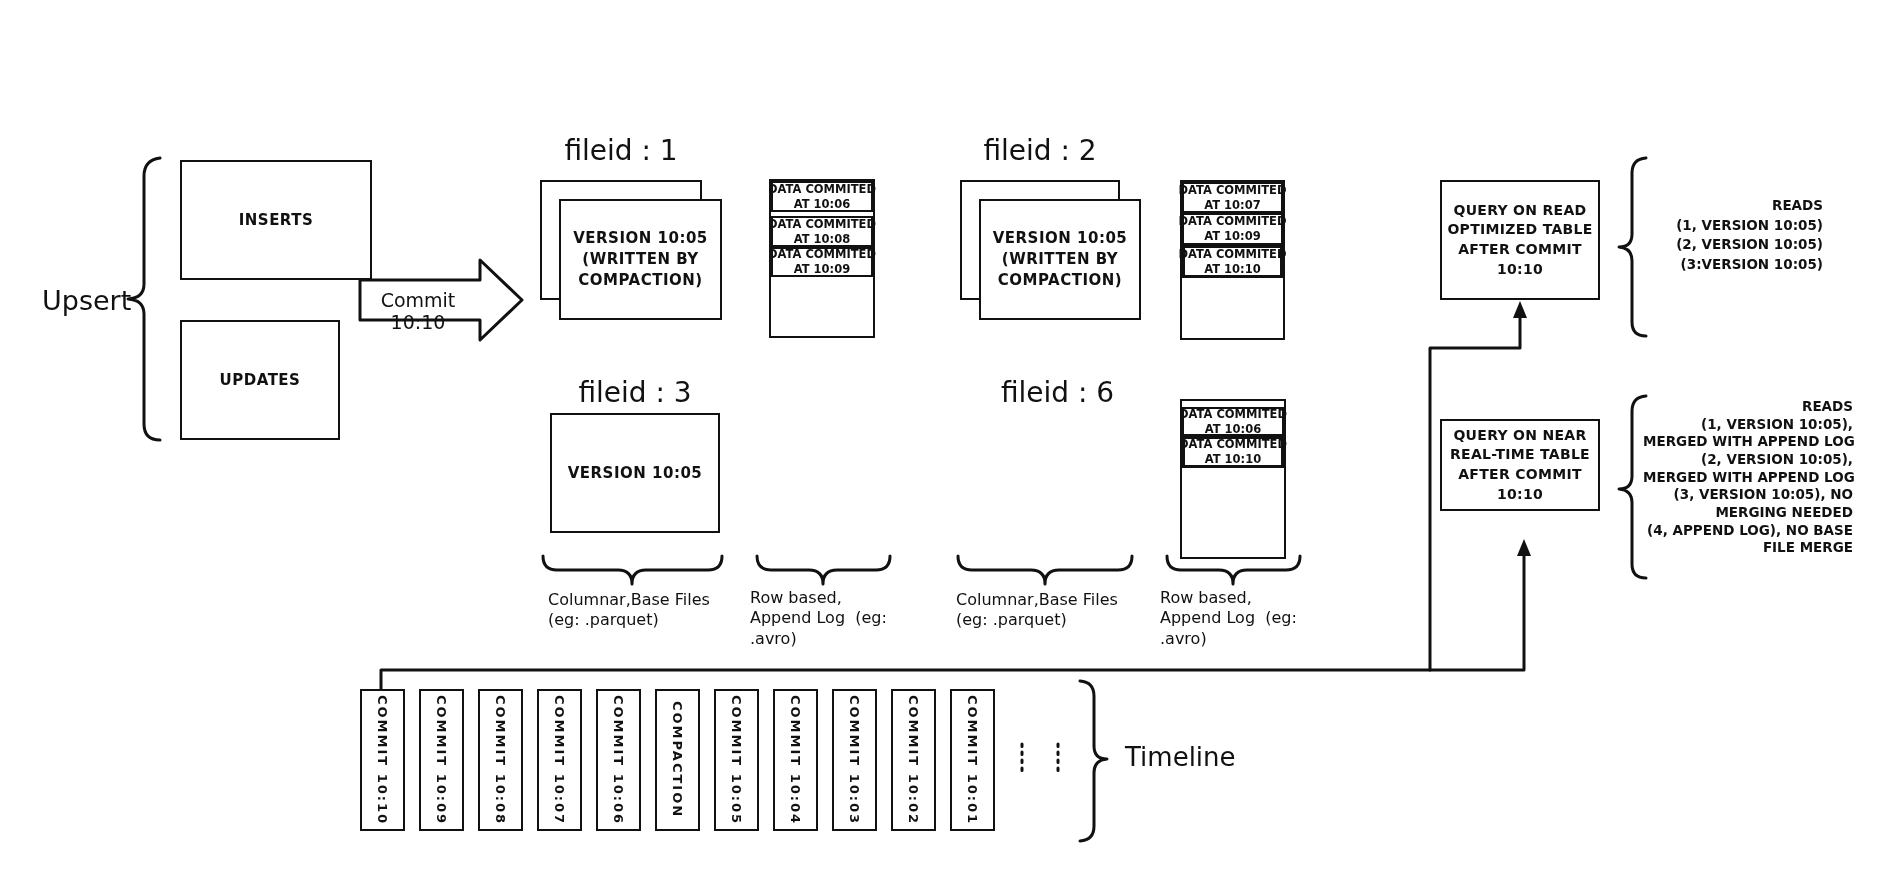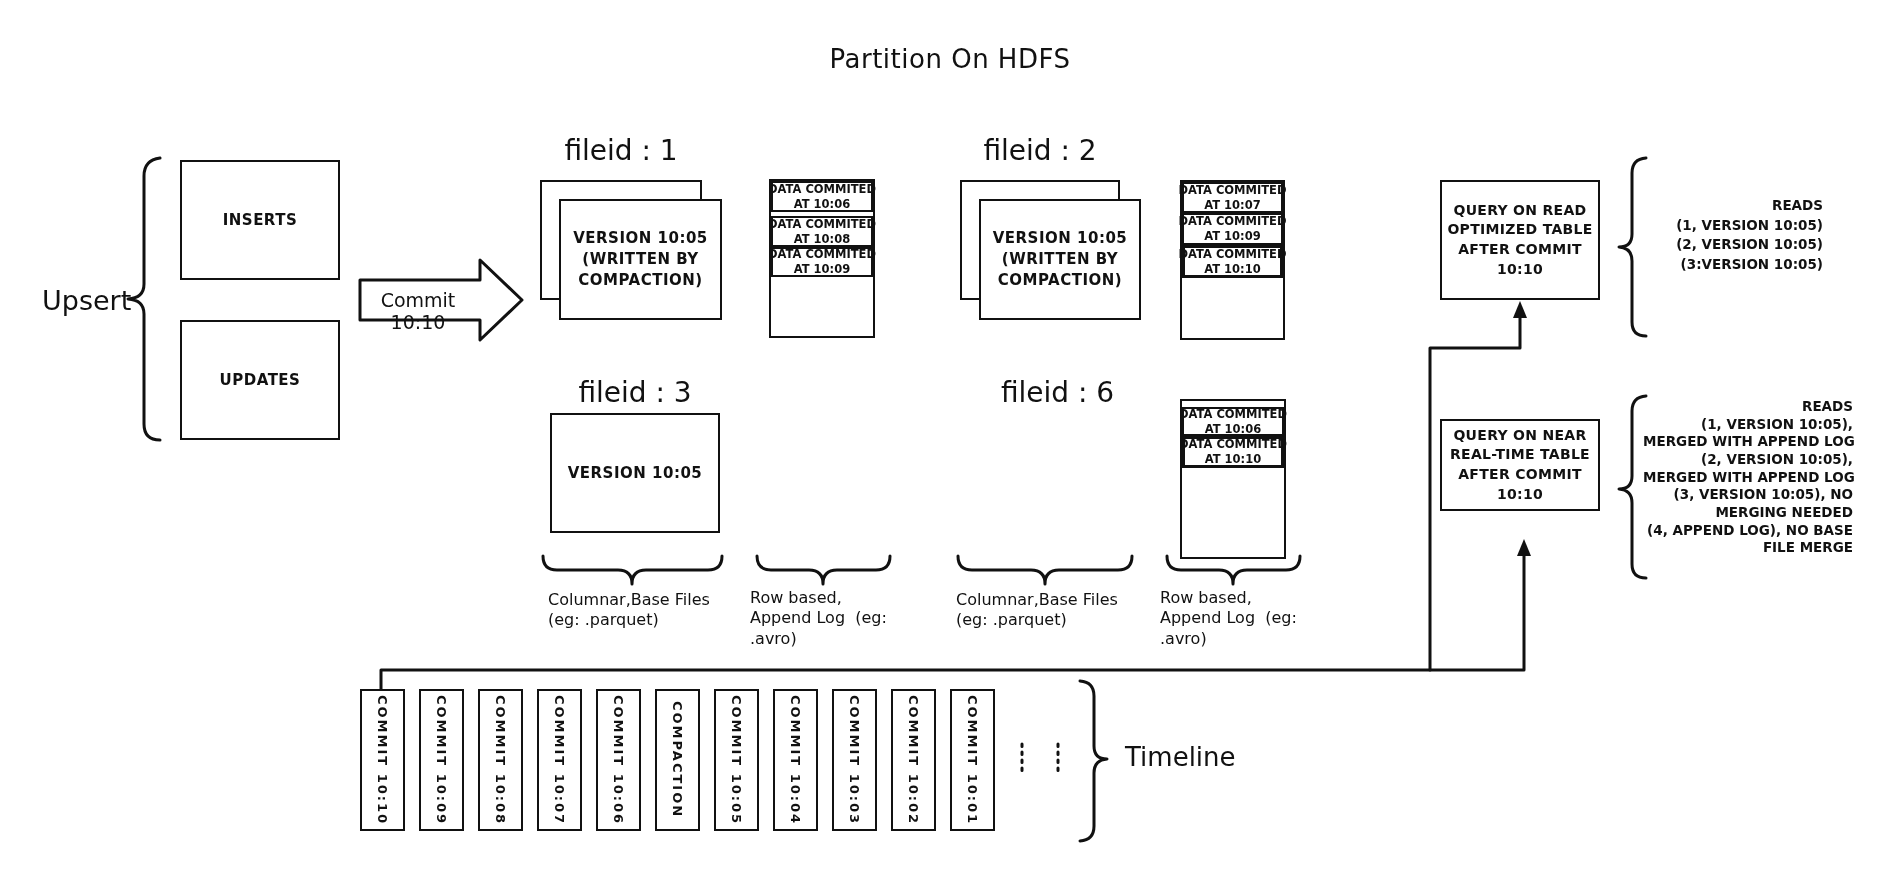--- a/index.html
+++ b/index.html
@@ -48,24 +48,23 @@
       <path d="M 381,689 L 381,670 L 1524,670 L 1524,555"></path>
       <path d="M 1430,670 L 1430,348 L 1520,348 L 1520,317"></path>
       <path stroke-dasharray="2.5 5.5" d="M 1022,744 L 1022,776"></path>
       <path stroke-dasharray="2.5 5.5" d="M 1058,744 L 1058,776"></path>
     </g>
     <polygon points="360,280 480,280 480,260 522,300 480,340 480,320 360,320" fill="#ffffff" stroke="#111" stroke-width="3" stroke-linejoin="round"></polygon>
     <polygon points="1513,318 1527,318 1520,301" fill="#111"></polygon>
     <polygon points="1517,556 1531,556 1524,539" fill="#111"></polygon>
   </svg>
 
-  <div class="abs title center" style="left:700px;top:44px;width:500px;">Partition On HDFS</div>
 
   <div class="abs handbig" style="left:42px;top:285px;">Upsert</div>
-  <div class="box" style="left:180px;top:160px;width:160px;height:120px;">
+  <div class="box" style="left:180px;top:160px;width:192px;height:120px;">
     <span class="boxtext">INSERTS</span>
   </div>
   <div class="box" style="left:180px;top:320px;width:160px;height:120px;">
     <span class="boxtext">UPDATES</span>
   </div>
   <div class="abs center" style="left:362px;top:289px;width:112px;font-size:19px;">Commit 10:10</div>
 
   <div class="abs fileid" style="left:540px;top:134px;width:162px;">fileid : 1</div>
   <div class="box" style="left:540px;top:180px;width:162px;height:120px;"></div>
   <div class="box" style="left:559px;top:199px;width:163px;height:121px;">

